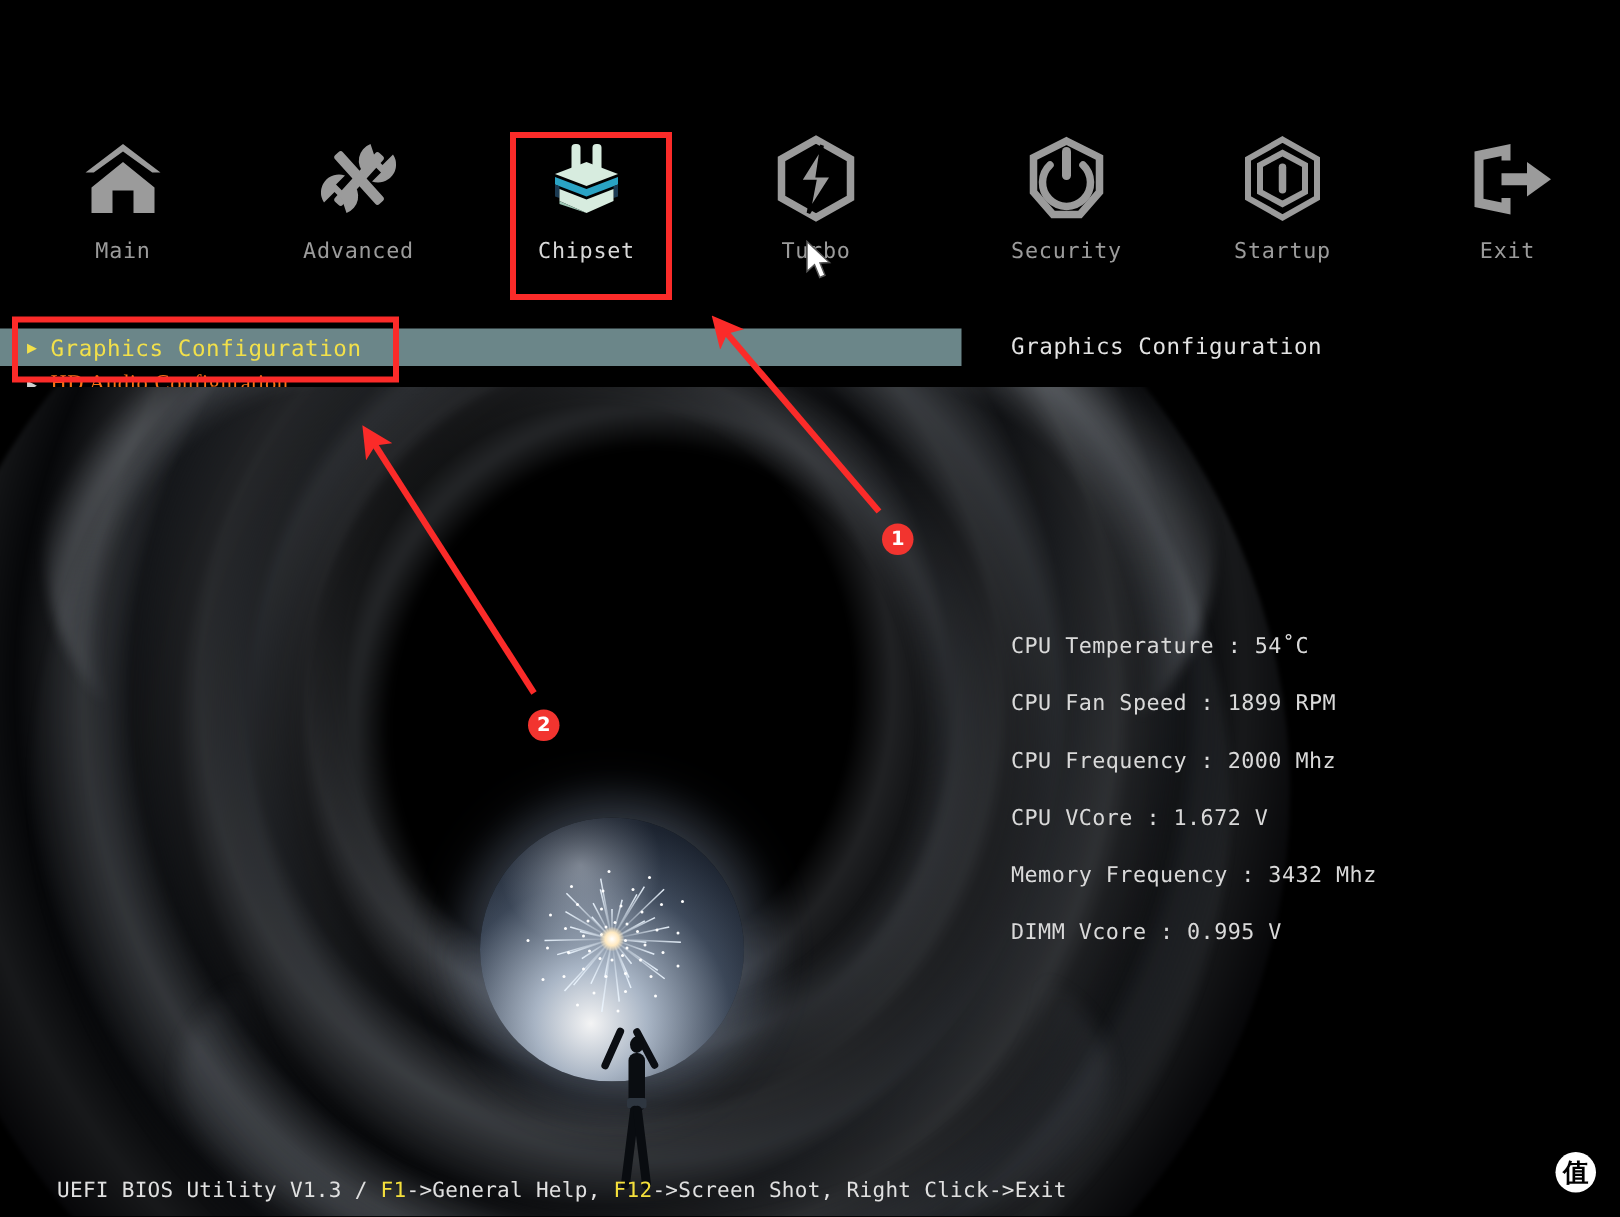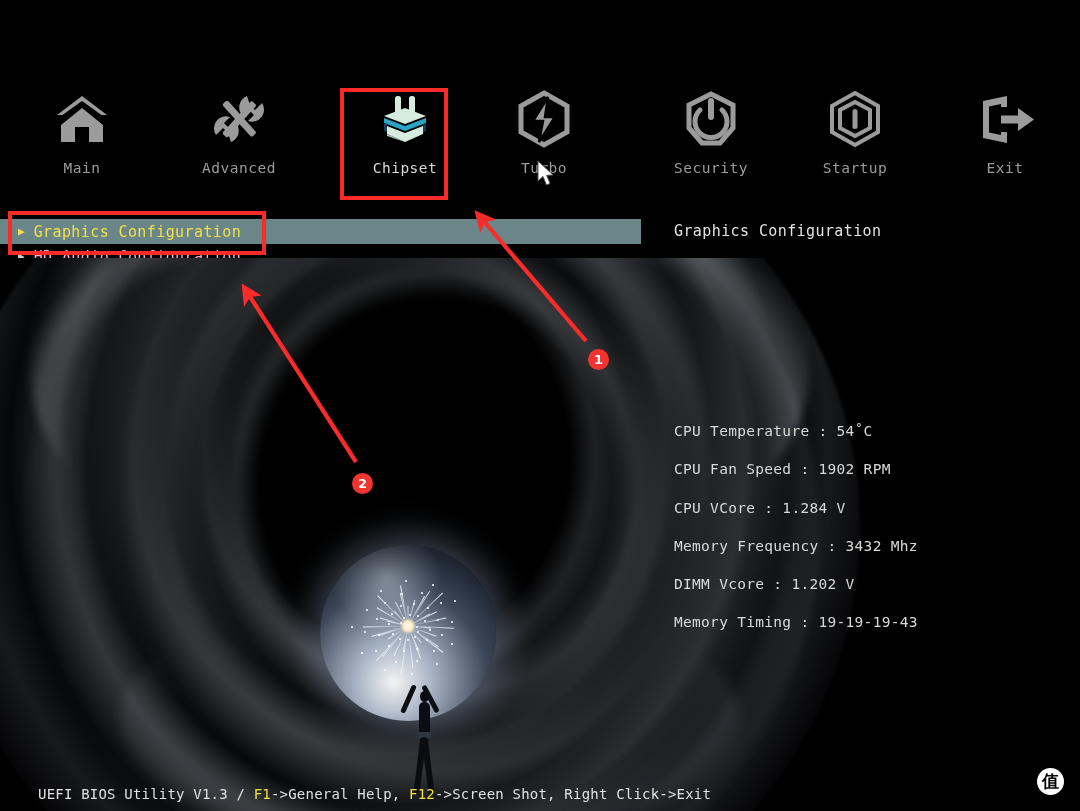--- a/index.html
+++ b/index.html
@@ -192,21 +192,21 @@
     font-size: 11px; line-height: 1;
     margin-right: 9px;
   }
   .menu-row.sel .menu-arrow { color: #f2e04a; }
   .menu-row.next .menu-arrow { color: #cfcfcf; }
   .menu-text {
     font-size: 15px; letter-spacing: 0.4px;
     font-family: "DejaVu Sans Mono","Liberation Mono",monospace;
   }
   .menu-row.sel .menu-text { color: #f2e04a; }
-  .menu-row.next .menu-text { color: #f9a8d4; }
+  .menu-row.next .menu-text { color: #f97316; font-family: Liberation Serif, serif; }
   #pane-title {
     position: absolute;
     left: 674px; top: 222px;
     font-size: 15px; letter-spacing: 0.4px;
     color: #e3e3e3;
     font-family: "DejaVu Sans Mono","Liberation Mono",monospace;
   }
 
   
   #sysinfo {
@@ -411,21 +411,21 @@
     <div class="nav-item" style="left:7px">
       <div class="nav-icon">
         <svg width="56" height="54" viewBox="0 0 56 54">
           <path d="M28 4 L53 23 L47.5 23 L28 9 L8.5 23 L3 23 Z" fill="#9b9b9b"></path>
           <path d="M28 16 L49 33 L49 50 L35 50 L35 35 L21 35 L21 50 L7 50 L7 33 Z" fill="#9b9b9b"></path>
         </svg>
       </div>
       <div class="nav-label">Main</div>
     </div>
 
-    <div class="nav-item active" style="left:330px">
+    <div class="nav-item active" style="left:316px">
       <div class="nav-icon">
         <svg width="58" height="58" viewBox="0 0 58 58">
 
           <rect x="19" y="6" width="6" height="18" rx="2.5" fill="#d7ecdf"></rect>
           <rect x="33" y="6" width="6" height="18" rx="2.5" fill="#d7ecdf"></rect>
 
           <path d="M29 18 L50 26 L29 34 L8 26 Z" fill="#d7ecdf"></path>
 
           <path d="M8 28 L29 36 L50 28 L50 33 L29 41 L8 33 Z" fill="#2aa3c4"></path>
 
@@ -495,25 +495,25 @@
     <div class="menu-row next">
       <span class="menu-arrow">▶</span>
       <span class="menu-text">HD Audio Configuration</span>
     </div>
   </div>
 
   <div id="pane-title">Graphics Configuration</div>
 
   <div id="sysinfo">
     <div class="info-line">CPU Temperature : 54˚C</div>
-    <div class="info-line">CPU Fan Speed : 1902 RPM</div>
-    <div class="info-line">CPU VCore : 1.284 V</div>
+    <div class="info-line">CPU Fan Speed : 1899 RPM</div>
+    <div class="info-line">CPU Frequency : 2000 Mhz</div>
+    <div class="info-line">CPU VCore : 1.672 V</div>
     <div class="info-line">Memory Frequency : 3432 Mhz</div>
-    <div class="info-line">DIMM Vcore : 1.202 V</div>
-    <div class="info-line">Memory Timing : 19-19-19-43</div>
+    <div class="info-line">DIMM Vcore : 0.995 V</div>
   </div>
 
   <div id="statusbar">
     <div id="status-text"><span>UEFI BIOS Utility V1.3 / </span><span class="k">F1</span><span>-&gt;General Help, </span><span class="k">F12</span><span>-&gt;Screen Shot, Right Click-&gt;Exit</span></div>
   </div>
 
   <div id="watermark">
     <div id="wm-logo">值</div>
   </div>
 

